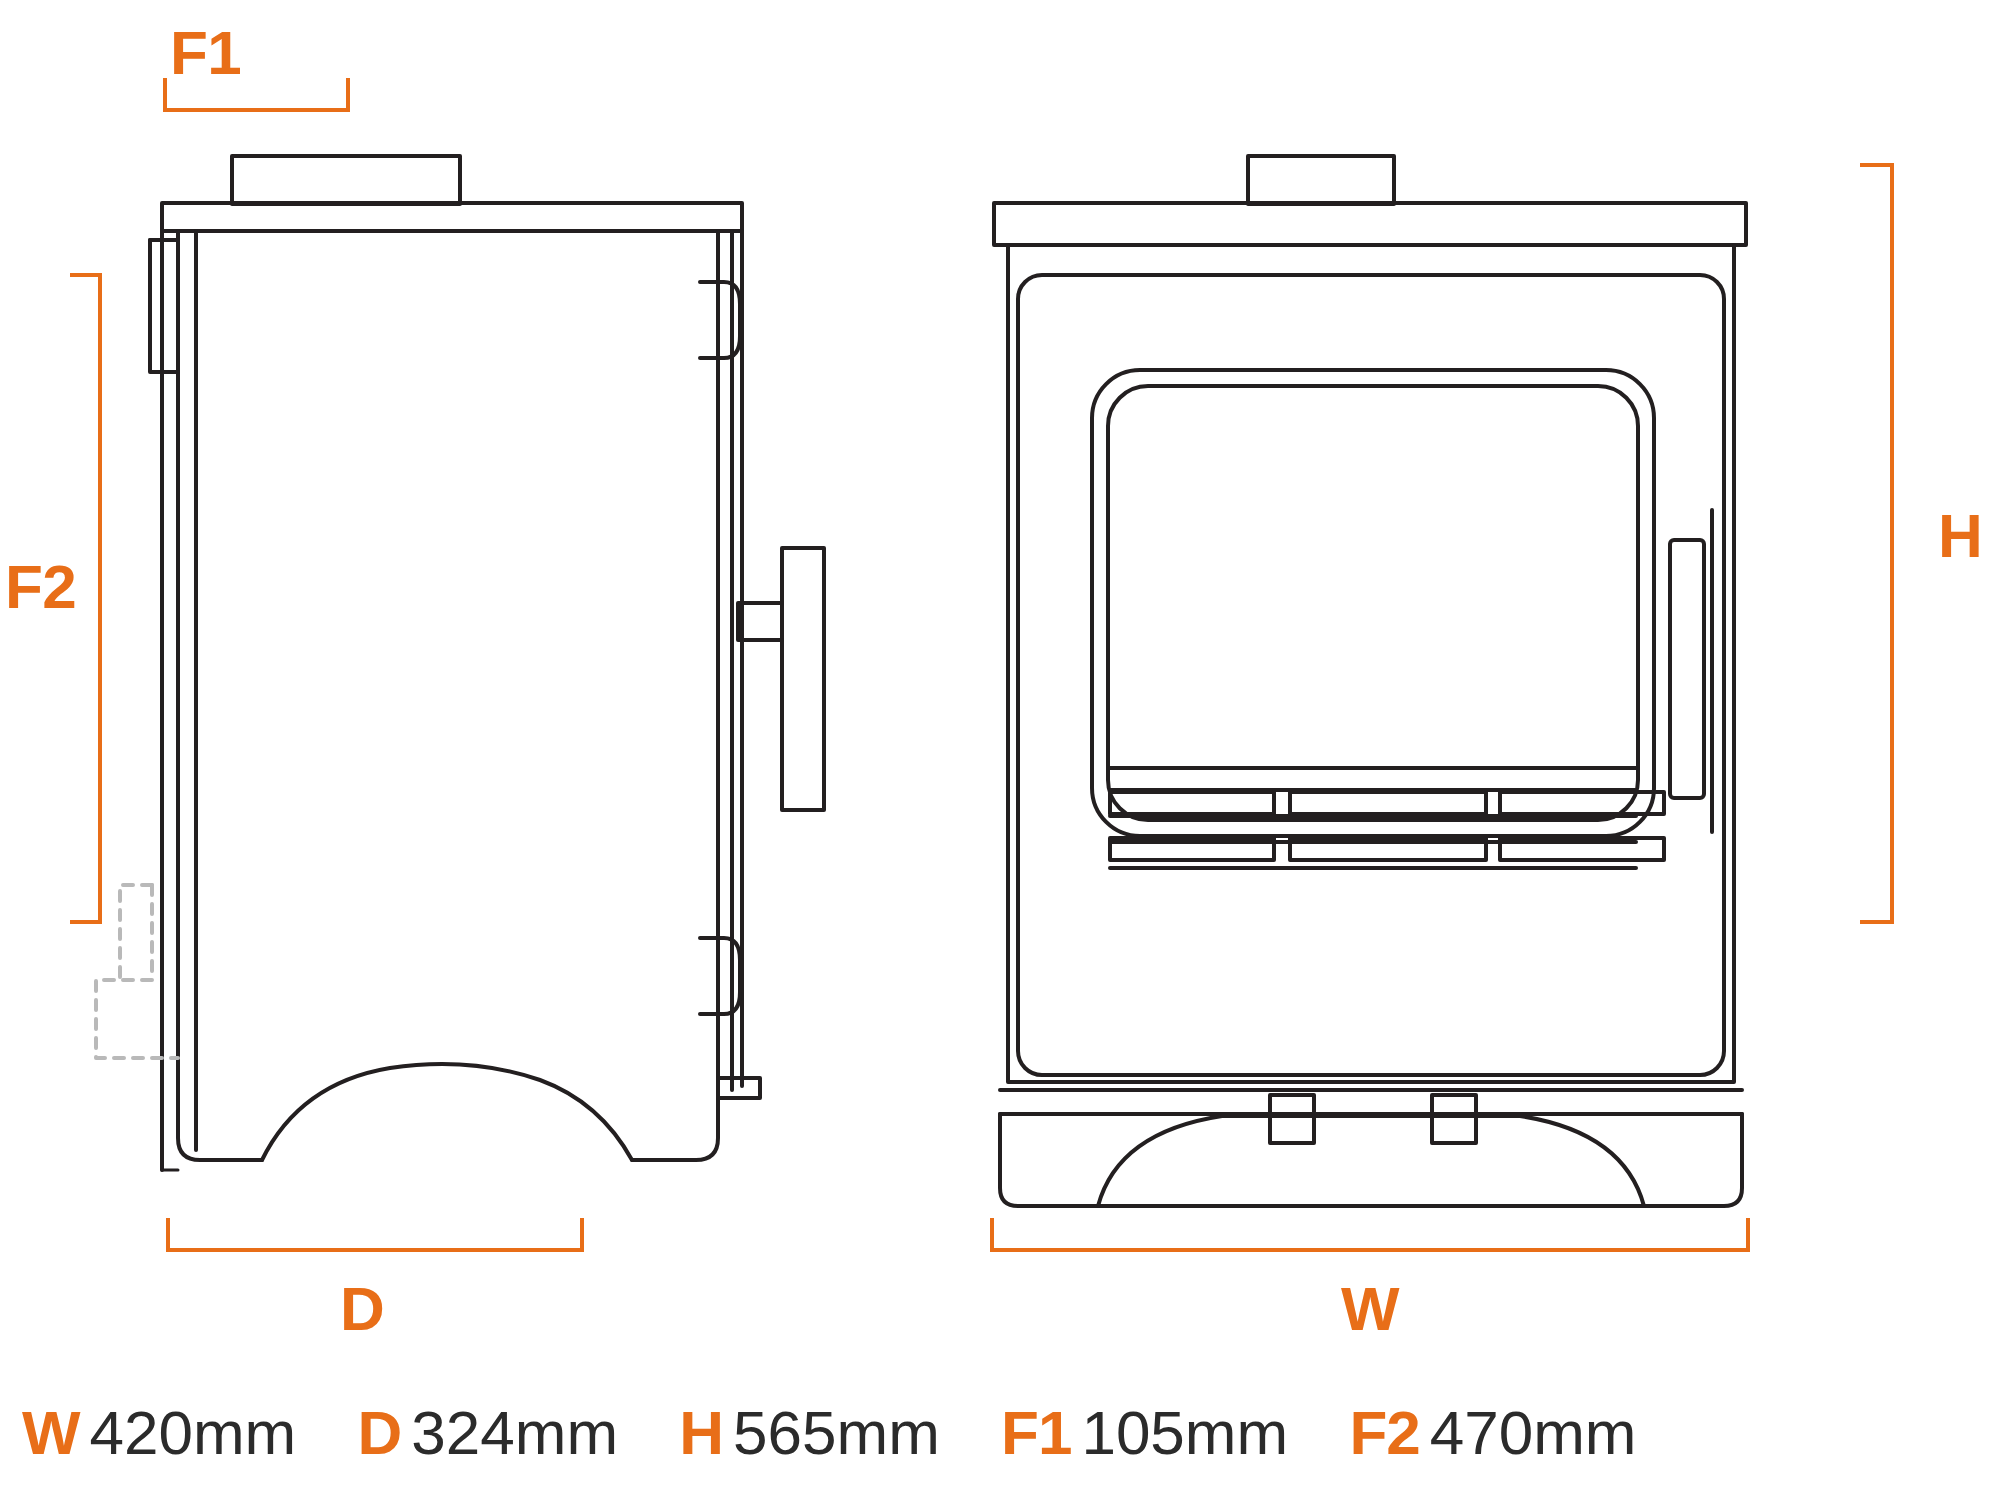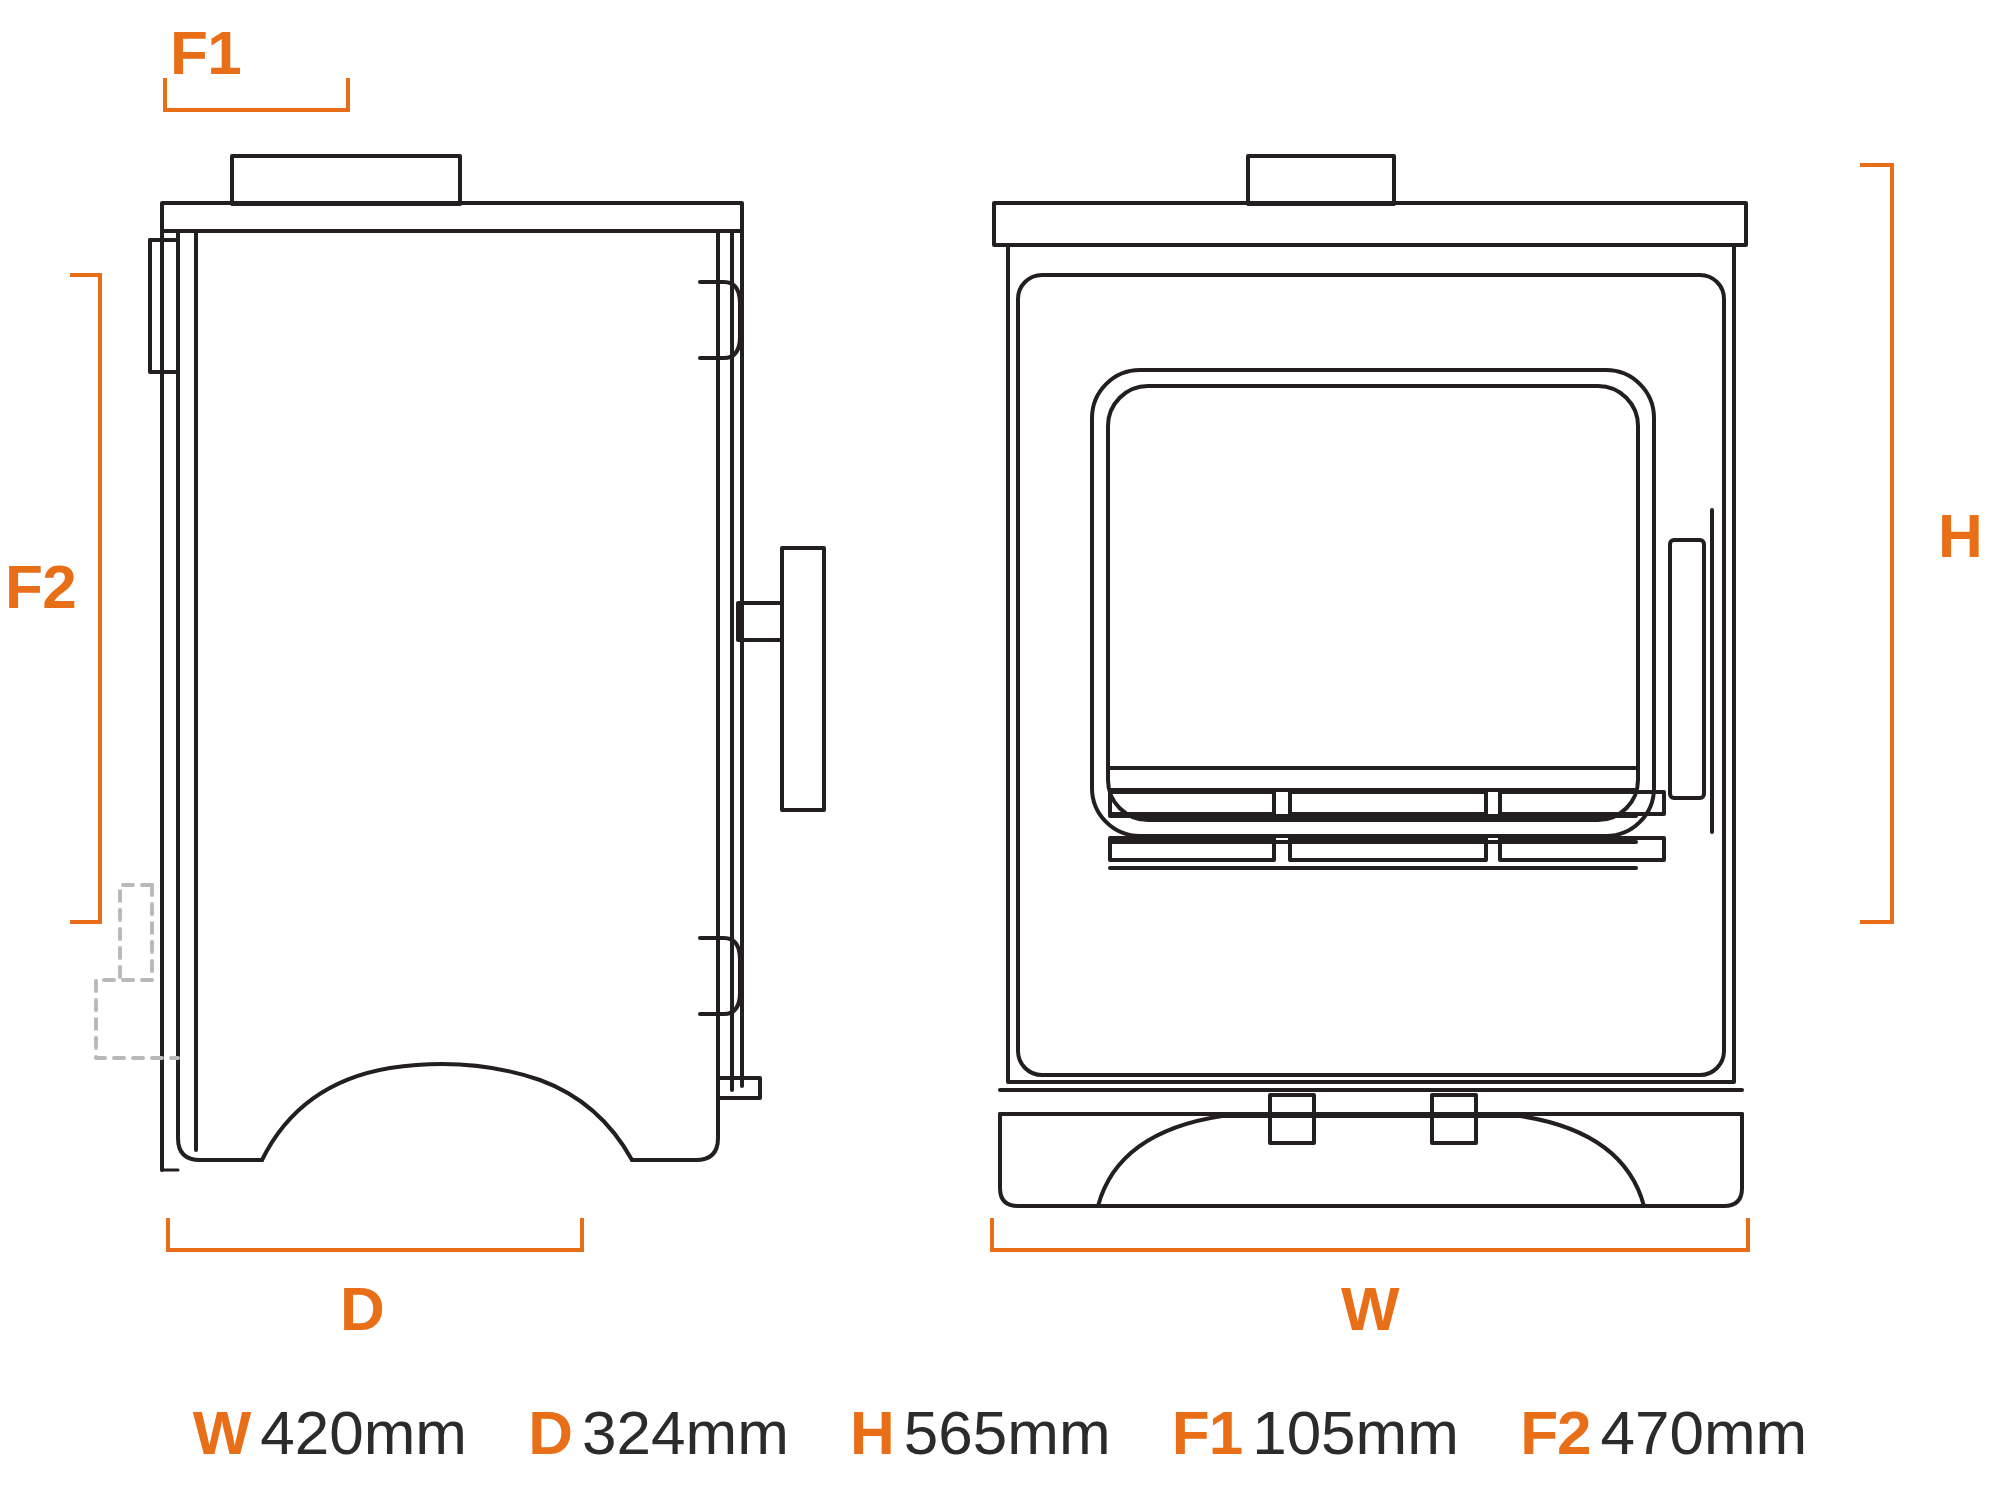--- a/index.html
+++ b/index.html
@@ -35,21 +35,20 @@
     line-height: 1;
     letter-spacing: -0.5px;
     white-space: nowrap;
     user-select: none;
   }
   #caption {
     position: absolute;
     left: 0;
     top: 1382px;
     width: 2000px;
-    text-align: center;
     white-space: nowrap;
     font-family: "Liberation Sans", sans-serif;
     font-size: 62px;
     line-height: 1;
   }
   #caption .cap-item {
     display: inline-block;
     margin: 0 22px;
   }
   #caption .cap-key {

